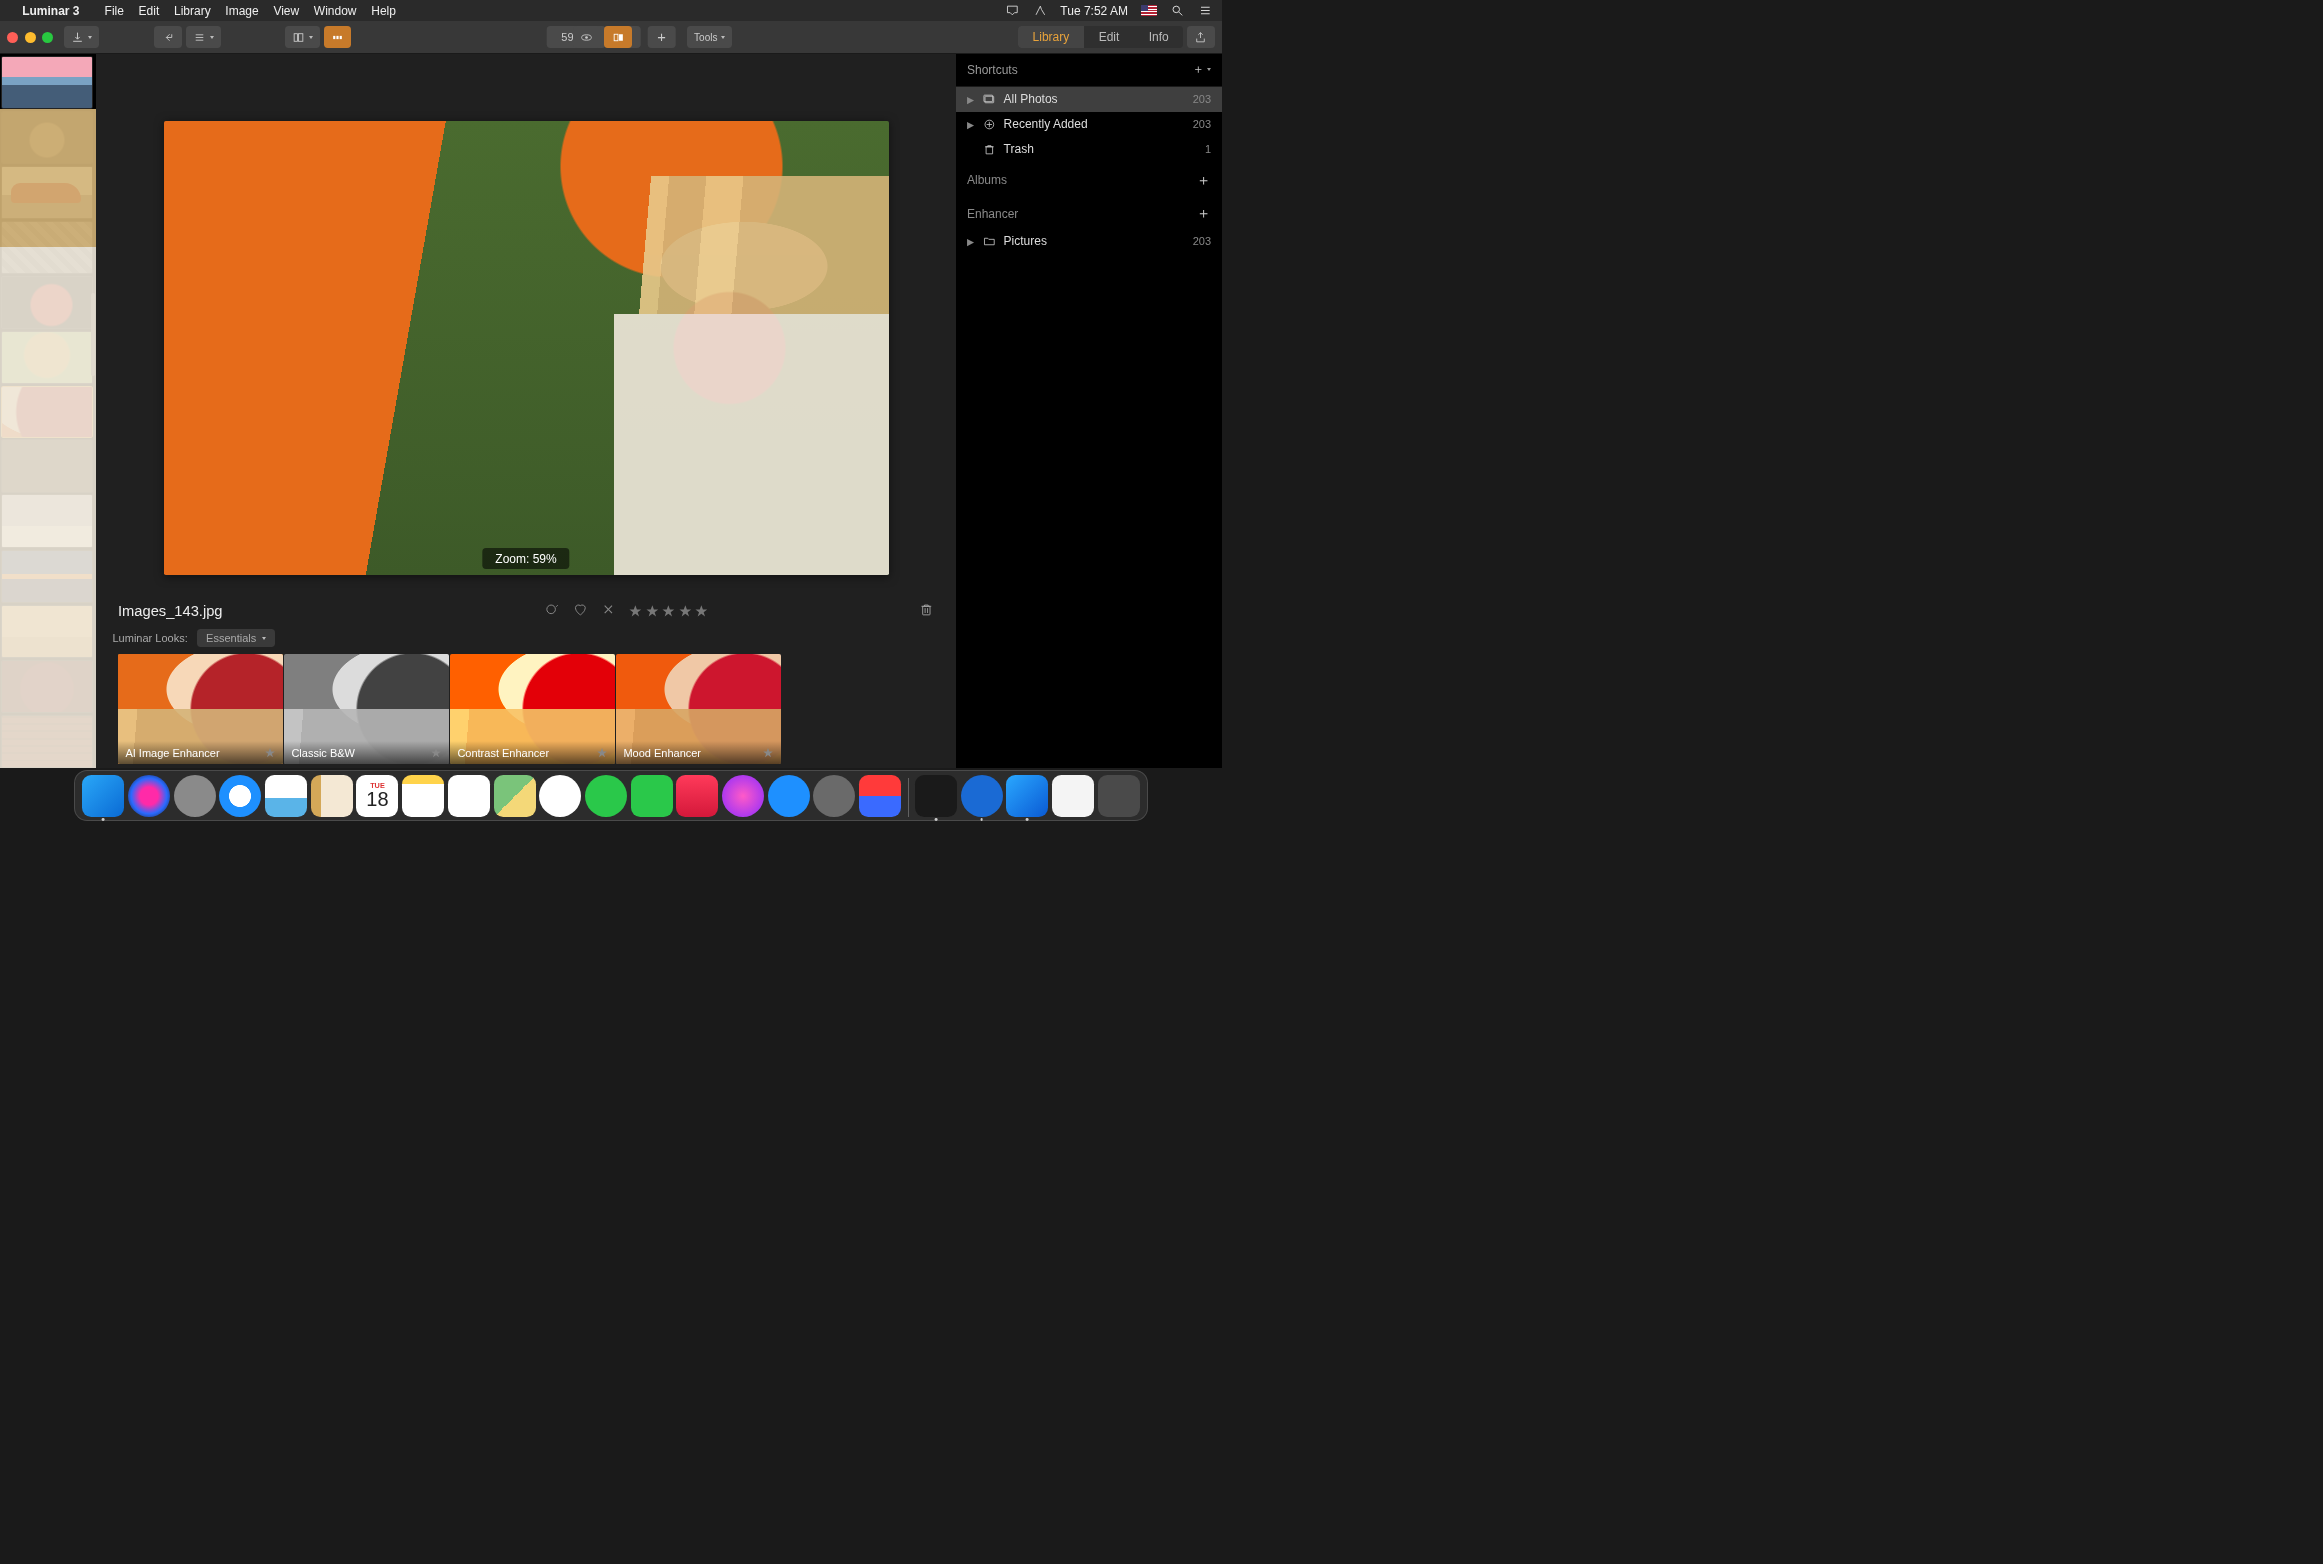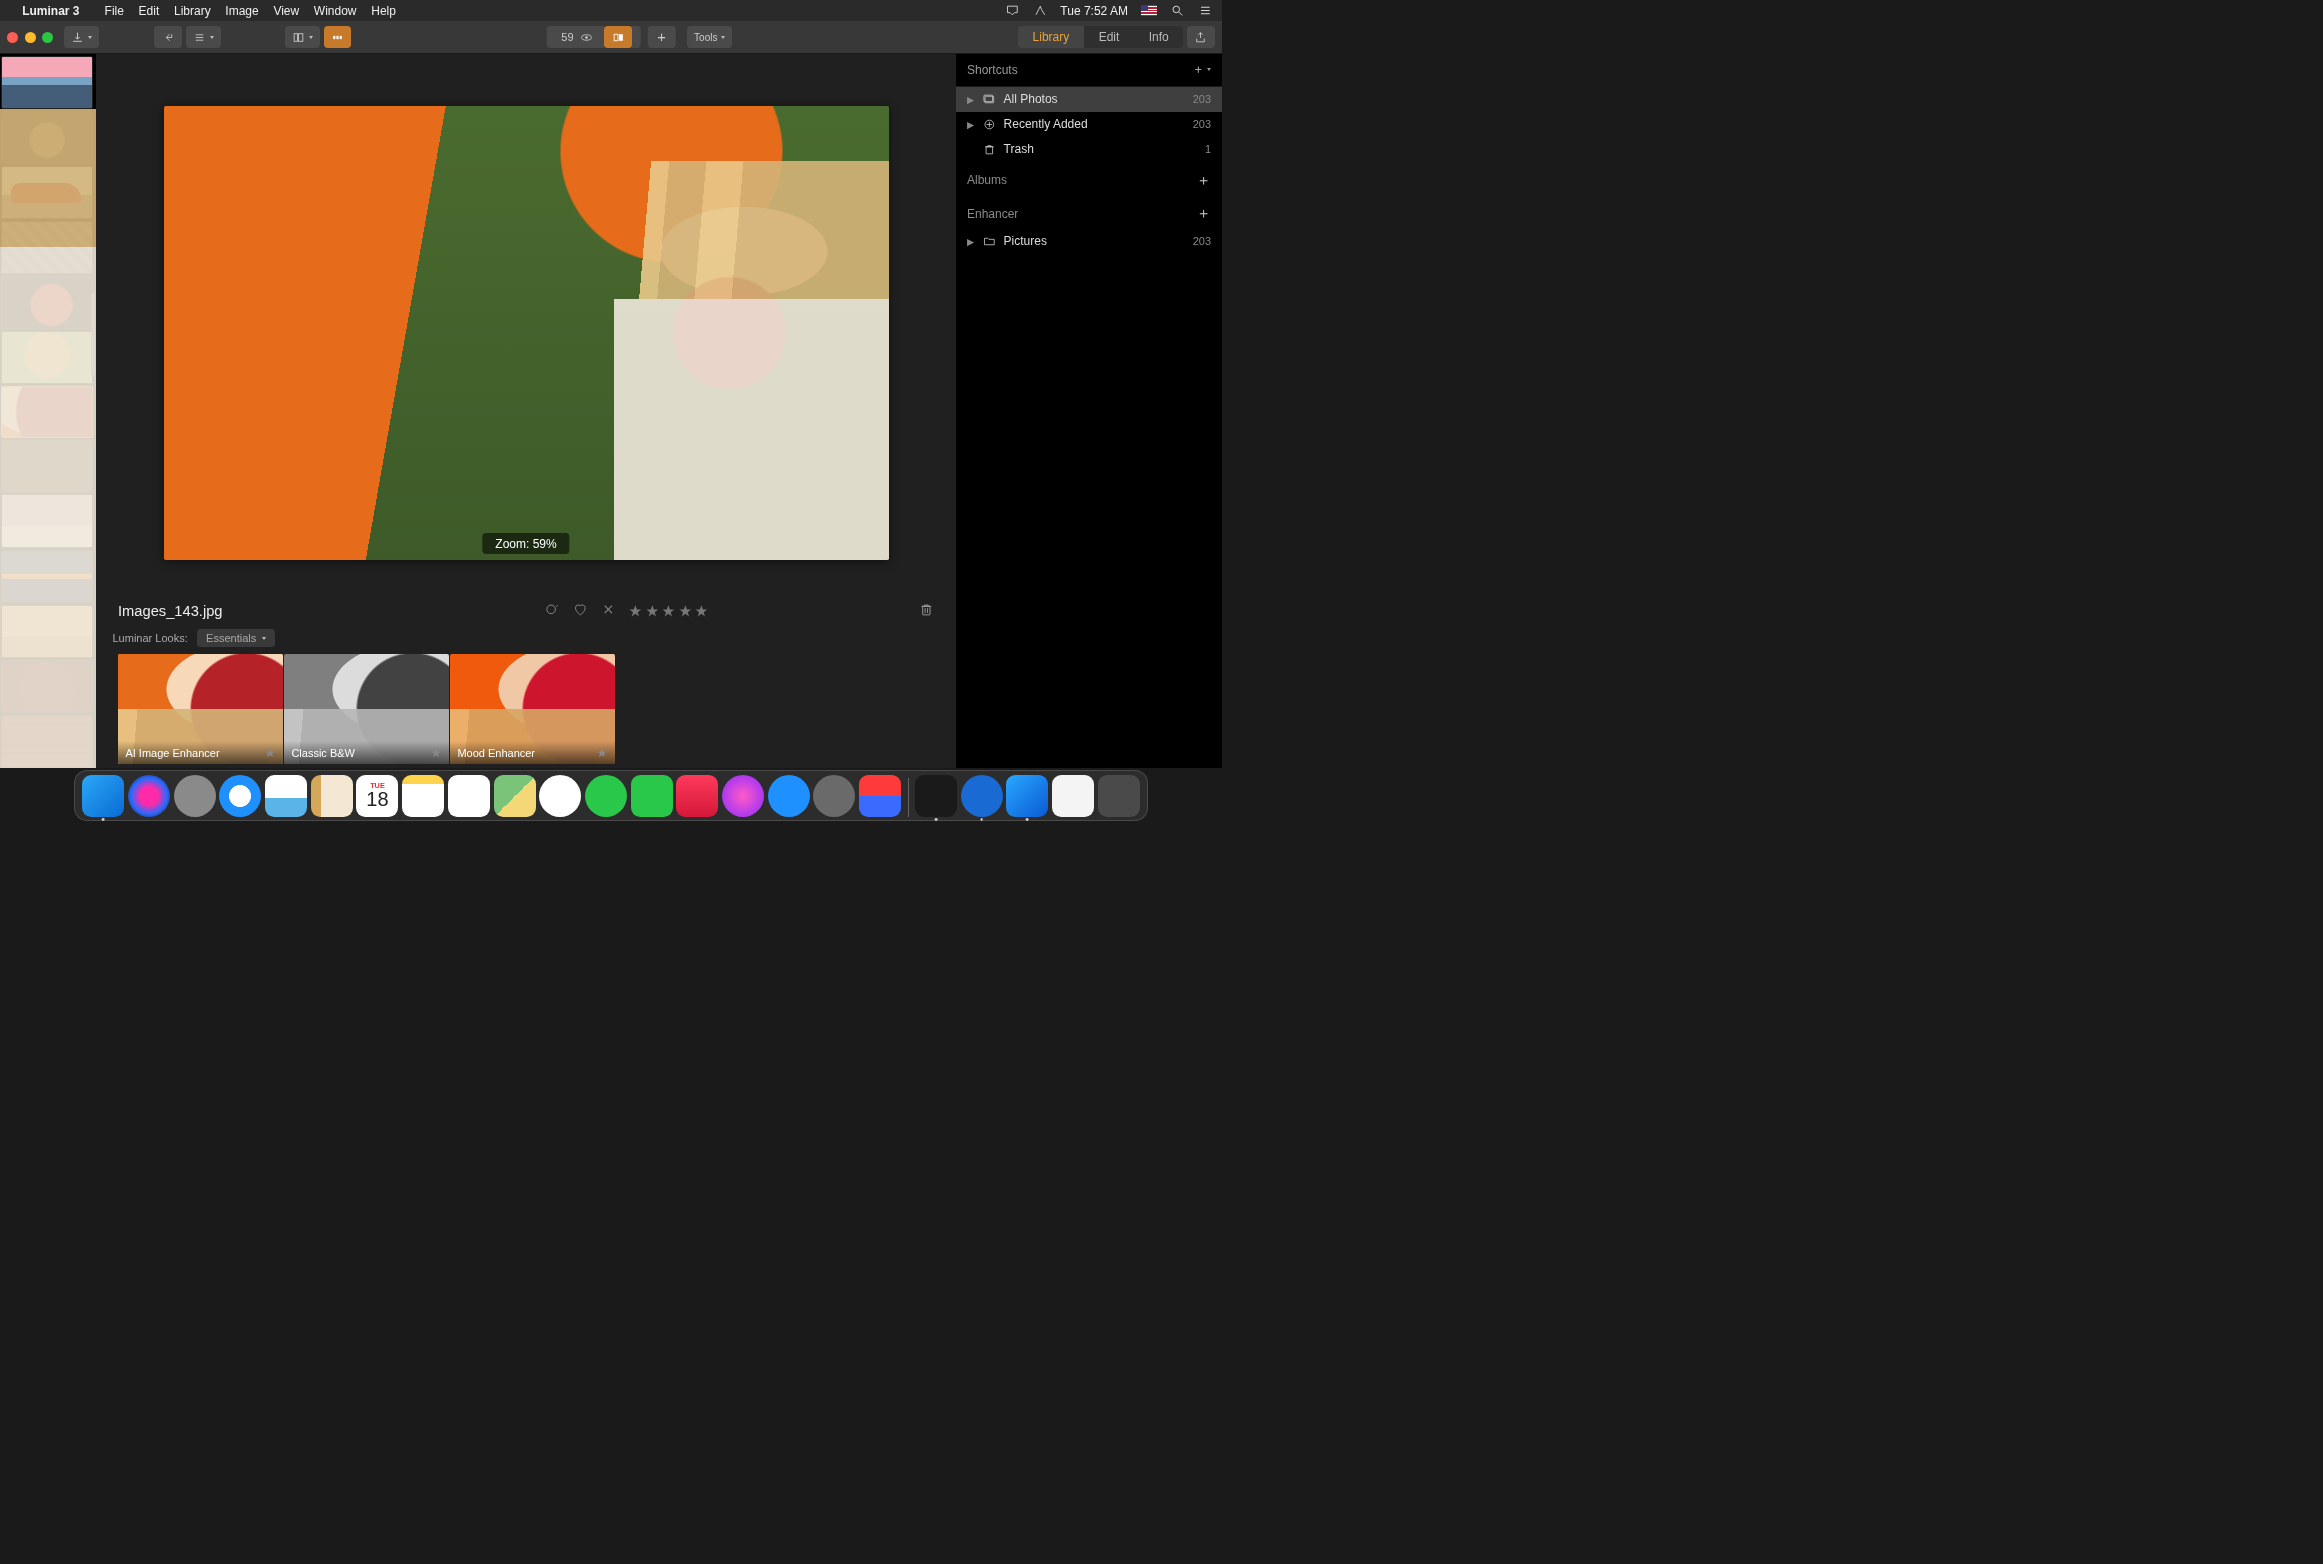--- a/index.html
+++ b/index.html
@@ -41,21 +41,21 @@
 
 
 .main { display: flex; height: calc(100% - 21px - 33px - 55px); }
 .filmstrip { width: 96px; background: #000; overflow: hidden; display: flex; flex-direction: column; gap: 1.8px; padding-top: 1.8px; position: relative; }
 .thumb { width: 92px; height: 55px; background: #333; border: 0.9px solid #222; margin-left: 0.9px; border-radius: 1.8px; overflow: hidden; }
 .thumb.selected { border: 1.8px solid #e8a33c; height: 53px; }
 .thumb-inner { width: 100%; height: 100%; }
 .scroll-indicator { position: absolute; right: 0.9px; top: 239px; width: 3.7px; height: 83px; background: #555; border-radius: 1.8px; }
 
 .viewer { flex: 1; background: #202020; display: flex; flex-direction: column; position: relative; }
-.canvas-area { flex: 1; display: flex; align-items: center; justify-content: center; padding: 37px 27.5px 18.4px; position: relative; }
+.canvas-area { flex: 1; display: flex; align-items: flex-end; justify-content: center; padding: 37px 27.5px 18.4px; position: relative; }
 .photo { width: 725px; height: 454px; position: relative; border-radius: 1.8px; overflow: hidden; box-shadow: 0 1.8px 9.2px rgba(0,0,0,.5); }
 .zoom-overlay { position: absolute; bottom: 5.5px; left: 50%; transform: translateX(-50%); background: rgba(0,0,0,.55); color: #fff; padding: 3.7px 13px; border-radius: 3.7px; font-size: 12px; }
 
 .strip-meta { padding: 9.2px 22px 5.5px; display: flex; align-items: center; gap: 14.7px; }
 .strip-meta .fname { font-size: 14.7px; color: #eee; flex-shrink: 0; }
 .strip-meta .spacer { flex: 0.6; }
 .strip-meta .meta-icons { display: flex; align-items: center; gap: 13px; color: #777; }
 .strip-meta .meta-icons svg { width: 14.7px; height: 14.7px; fill: currentColor; }
 .stars { display: flex; gap: 1.8px; }
 .stars svg { width: 13px; height: 13px; fill: #555; }
@@ -362,20 +362,29 @@
           <div class="look">
             <div class="thumb-inner photo-main bw" style="position: absolute; inset: 0px;"></div>
             <div class="look-label">
               <span>Classic B&amp;W</span>
               <svg viewBox="0 0 24 24">
                 <path d="M12 2l2.6 7h7l-5.8 4.3 2.2 7-6-4.5-6 4.5 2.2-7L2.4 9h7z"></path>
               </svg>
             </div>
           </div>
           <div class="look">
+            <div class="thumb-inner photo-main contrast" style="position: absolute; inset: 0px;"></div>
+            <div class="look-label">
+              <span>Contrast Enhancer</span>
+              <svg viewBox="0 0 24 24">
+                <path d="M12 2l2.6 7h7l-5.8 4.3 2.2 7-6-4.5-6 4.5 2.2-7L2.4 9h7z"></path>
+              </svg>
+            </div>
+          </div>
+          <div class="look">
             <div class="thumb-inner photo-main mood" style="position: absolute; inset: 0px;"></div>
             <div class="look-label">
               <span>Mood Enhancer</span>
               <svg viewBox="0 0 24 24">
                 <path d="M12 2l2.6 7h7l-5.8 4.3 2.2 7-6-4.5-6 4.5 2.2-7L2.4 9h7z"></path>
               </svg>
             </div>
           </div>
         </div>
     </div>

